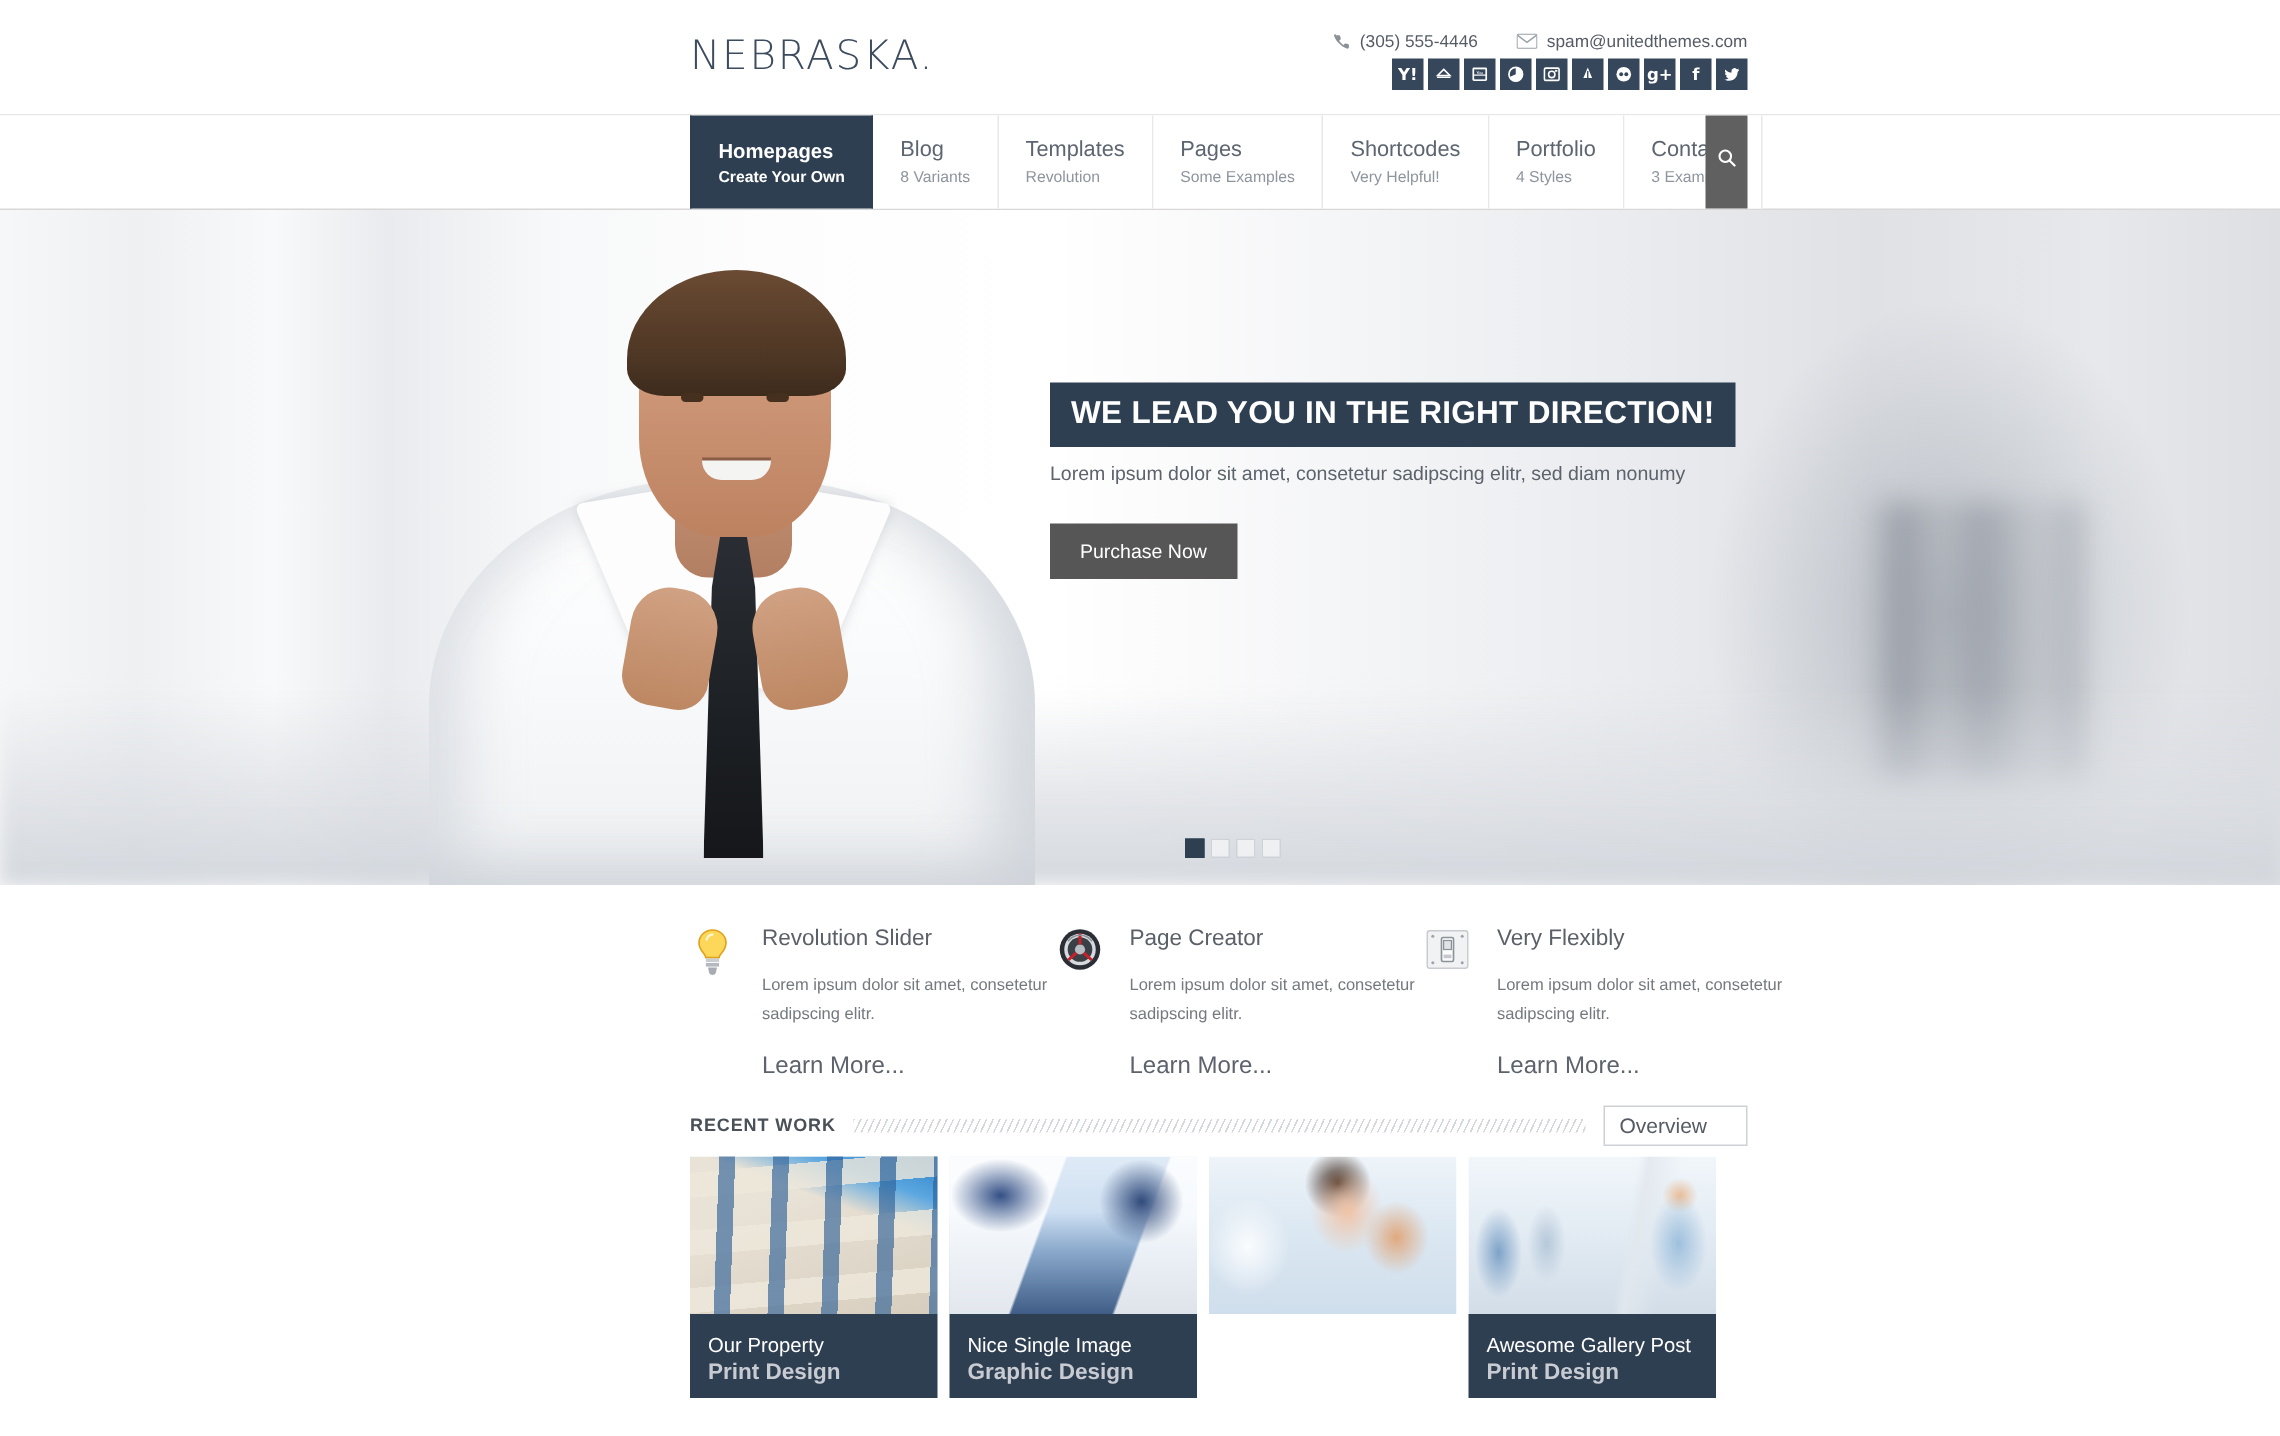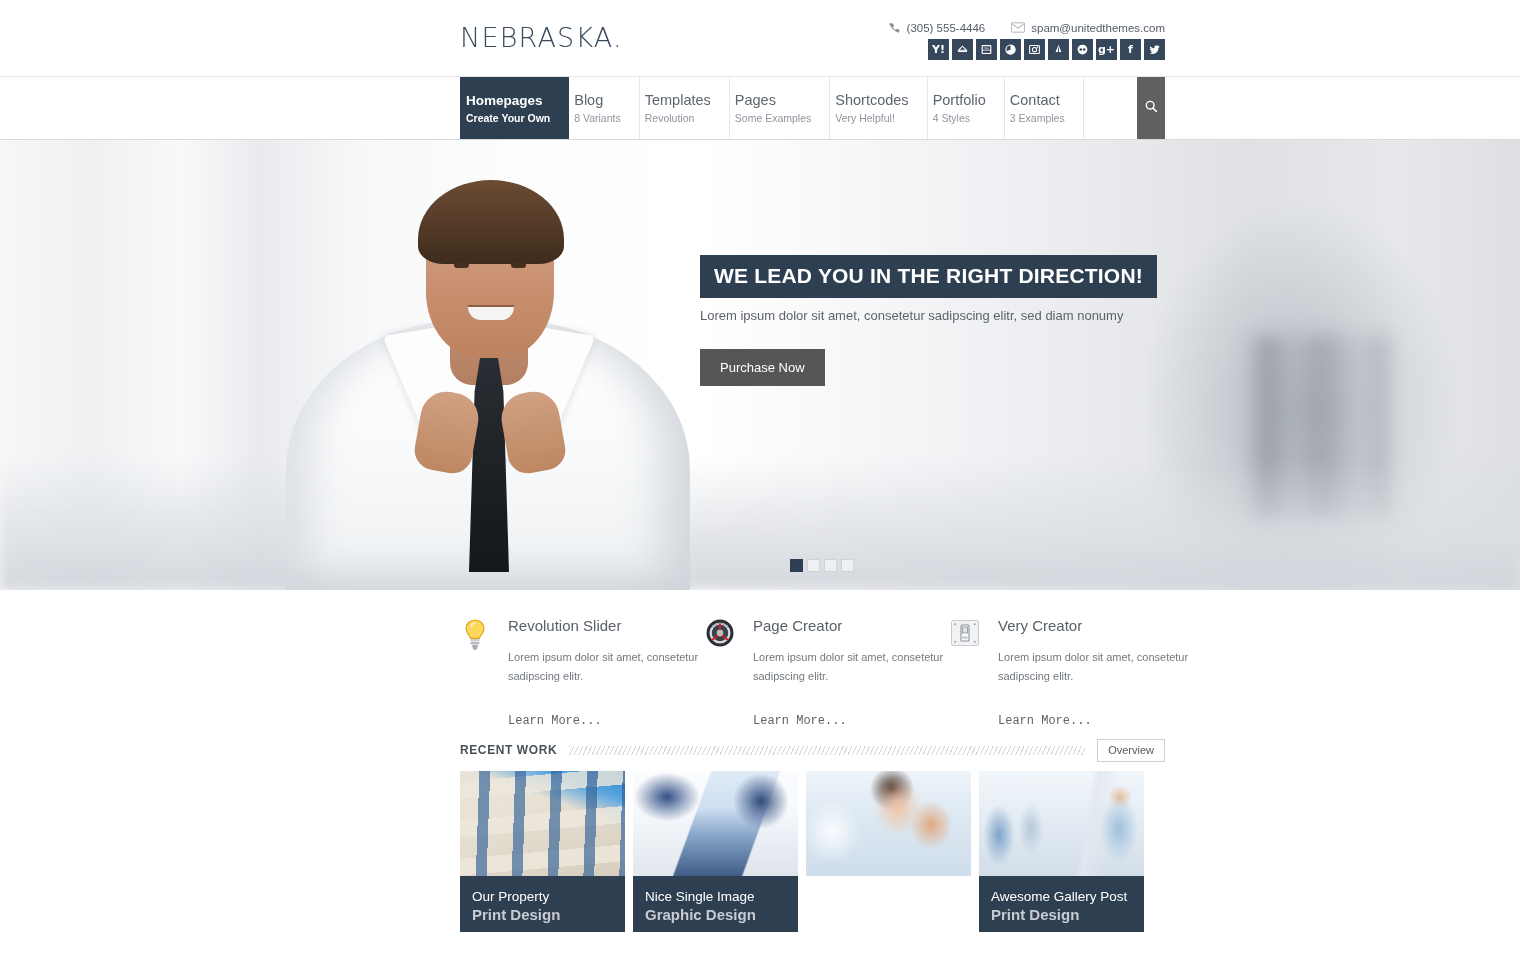--- a/index.html
+++ b/index.html
@@ -64,21 +64,21 @@
     border-bottom: 1px solid #d8d8d8;
   }
   .nav-inner {
     position: absolute;
     left: 460px; top: 0;
     height: 62px;
     display: flex;
   }
   .nav-item {
     position: relative;
-    padding: 14px 18px 0 5px;
+    padding: 14px 18px 0 18px;
     height: 62px;
     border-right: 1px solid #e8e8e8;
     background: #ffffff;
     cursor: pointer;
     min-width: 64px;
   }
   .nav-item:first-child { border-left: 1px solid #e8e8e8; }
   .nav-item.active {
     background: #2f3f52;
     border-right-color: #2f3f52;
@@ -236,42 +236,42 @@
   .feat-row {
     position: absolute; left: 460px; top: 26px;
     display: flex; gap: 0;
   }
   .feature { width: 245px; display: flex; gap: 14px; }
   .feat-icon { width: 34px; flex: 0 0 34px; padding-top: 2px; }
   .feat-body { flex: 1; }
   .feat-title { font-size: 15px; color: #5a6068; line-height: 20px; }
   .feat-text { margin-top: 12px; font-size: 11px; color: #73797f; line-height: 19px; }
   .feat-link {
-    display: inline-block; margin-top: 28px;
-    font-size: 12px; color: #5d636c; text-decoration: none; cursor: pointer; font-family: Liberation Mono, monospace;
+    display: inline-block; margin-top: 16px;
+    font-size: 16px; color: #5d636c; text-decoration: none; cursor: pointer;
   }
 
   
   .recent {
     position: absolute; left: 460px; top: 738px; width: 705px;
   }
   .recent-head { display: flex; align-items: center; height: 24px; }
   .recent-title {
     font-size: 12px; font-weight: bold; letter-spacing: 0.6px;
     color: #4a5058; white-space: nowrap;
   }
   .recent-rule {
     flex: 1; height: 9px; margin: 0 12px;
     background-image: repeating-linear-gradient(115deg, #d4d7dc 0px, #d4d7dc 1px, transparent 1px, transparent 4px);
   }
   .overview-btn {
     border: 1px solid #cdd1d6;
     background: #ffffff;
-    font-size: 11px; color: #555b63;
-    padding: 4px 10px 5px 10px;
+    font-size: 14px; color: #555b63;
+    padding: 4px 26px 5px 10px;
     cursor: pointer;
     font-family: "Liberation Sans", sans-serif;
   }
 
   .cards {
     position: absolute; left: 460px; top: 771px;
     display: flex; gap: 8px;
   }
   .card { width: 165px; cursor: pointer; }
   .card-img { width: 165px; height: 105px; overflow: hidden; position: relative; }
@@ -561,21 +561,21 @@
             <circle cx="5.2" cy="6.2" r="1" fill="#9ea3a9"></circle>
             <circle cx="24.8" cy="6.2" r="1" fill="#9ea3a9"></circle>
             <circle cx="5.2" cy="23.8" r="1" fill="#9ea3a9"></circle>
             <circle cx="24.8" cy="23.8" r="1" fill="#9ea3a9"></circle>
             <rect x="11" y="7" width="8" height="16" rx="1" fill="#fbfbfc" stroke="#8d9299" stroke-width="1.1"></rect>
             <rect x="12.4" y="9" width="5.2" height="6" fill="#dfe2e6" stroke="#8d9299" stroke-width="0.8"></rect>
             <rect x="12.4" y="18.4" width="5.2" height="2.4" fill="#c4c8ce"></rect>
           </svg>
         </div>
         <div class="feat-body">
-          <div class="feat-title">Very Creator</div>
+          <div class="feat-title">Very Flexibly</div>
           <div class="feat-text">Lorem ipsum dolor sit amet, consetetur sadipscing elitr.</div>
           <a class="feat-link">Learn More...</a>
         </div>
       </div>
 
     </div>
   </div>
 
   <div class="recent">
     <div class="recent-head">

